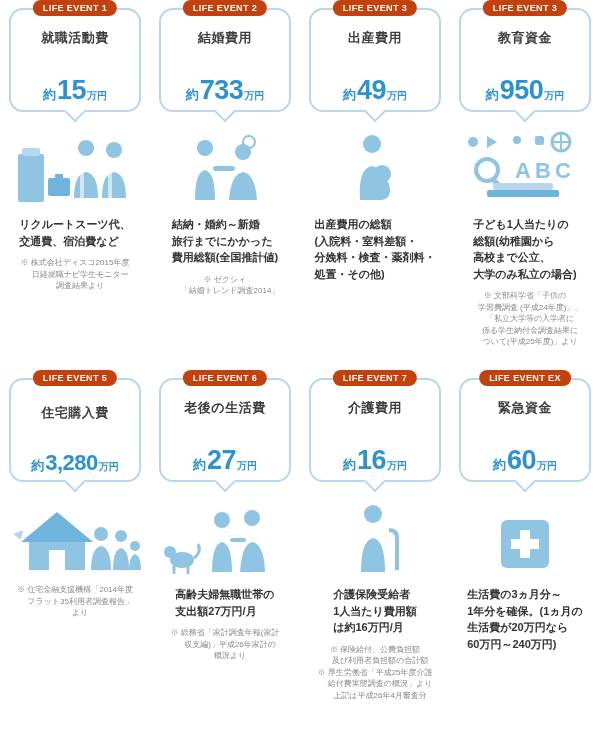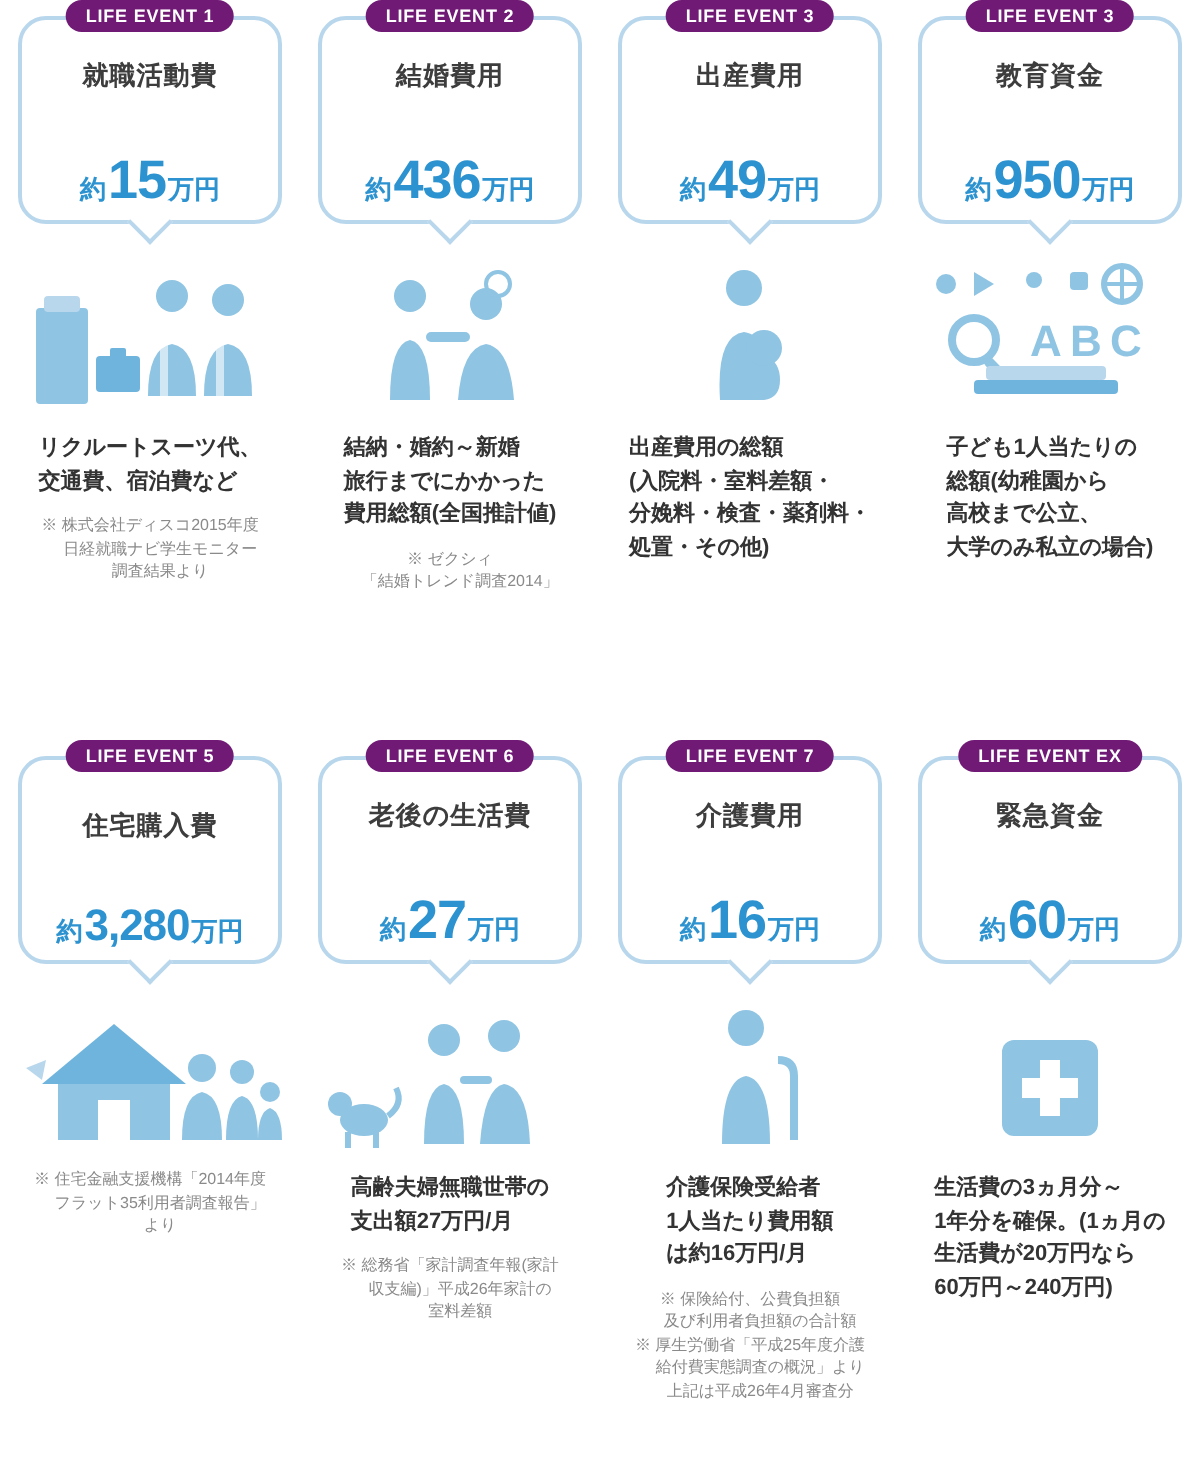--- a/index.html
+++ b/index.html
@@ -55,21 +55,21 @@
     background: #ffffff;
     border-right: 2px solid #b9d7ec;
     border-bottom: 2px solid #b9d7ec;
     transform: rotate(45deg);
   }
   .tag {
     position: absolute;
     top: -10px;
     left: 50%;
     transform: translateX(-50%);
-    background: #701a75;
+    background: #c2410c;
     color: #ffffff;
     font-size: 9px;
     letter-spacing: 0.4px;
     font-weight: bold;
     border-radius: 9px;
     padding: 3px 10px;
     white-space: nowrap;
   }
   .title {
     font-size: 13px;
@@ -83,21 +83,21 @@
     color: #2d93d0;
     font-weight: bold;
     white-space: nowrap;
     line-height: 1;
     display: flex;
     align-items: baseline;
     justify-content: center;
   }
   .amount .pre { font-size: 13px; }
   .amount .num { font-size: 27px; letter-spacing: -0.5px; padding: 0 1px; margin-top: 28px; }
-  .amount .unit { font-size: 13px; }
+  .amount .unit { font-size: 10px; }
   .amount.small .num { font-size: 22px; }
 
   
   .illus {
     width: 140px;
     height: 78px;
     margin-top: 16px;
     display: flex;
     align-items: flex-end;
     justify-content: center;
@@ -161,21 +161,21 @@
 　 日経就職ナビ学生モニター
 　 調査結果より</div>
   </div>
 
   <div class="cell">
     <div class="bubble">
       <div class="tag">LIFE EVENT 2</div>
       <div class="title">結婚費用</div>
       <div class="amount">
         <span class="pre">約</span>
-          <span class="num">436</span>
+          <span class="num">733</span>
           <span class="unit">万円</span>
       </div>
     </div>
     <div class="illus">
       <svg width="120" height="72" viewBox="0 0 120 72">
         <g fill="#8fc4e3">
           <circle cx="40" cy="14" r="8"></circle>
           <path d="M30 66 q0-28 10-30 q10 2 10 30 z"></path>
           <circle cx="78" cy="18" r="8"></circle>
           <path d="M64 66 q2-26 14-28 q12 2 14 28 z" fill="#8fc4e3"></path>
@@ -242,20 +242,25 @@
           <text x="98" y="48" font-size="22" font-family="Liberation Sans, sans-serif" font-weight="bold" fill="#8fc4e3">C</text>
           <rect x="30" y="60" width="72" height="7" rx="2" fill="#6fb4dd"></rect>
           <rect x="36" y="53" width="60" height="7" rx="2" fill="#b9d7ec"></rect>
         </g>
       </svg>
     </div>
     <div class="caption">子ども1人当たりの
 総額(幼稚園から
 高校まで公立、
 大学のみ私立の場合)</div>
+    <div class="note">※ 文部科学省「子供の
+　 学習費調査 (平成24年度)」、
+　 「私立大学等の入学者に
+　 係る学生納付金調査結果に
+　 ついて(平成25年度)」より</div>
   </div>
 
   <div class="cell">
     <div class="bubble">
       <div class="tag">LIFE EVENT 5</div>
       <div class="title">住宅購入費</div>
       <div class="amount small">
         <span class="pre">約</span>
           <span class="num">3,280</span>
           <span class="unit">万円</span>
@@ -304,21 +309,21 @@
           <circle cx="92" cy="14" r="8"></circle>
           <path d="M80 68 q2-28 12-30 q12 2 13 30 z"></path>
           <rect x="70" y="34" width="16" height="4" rx="2"></rect>
         </g>
       </svg>
     </div>
     <div class="caption">高齢夫婦無職世帯の
 支出額27万円/月</div>
     <div class="note">※ 総務省「家計調査年報(家計
 　 収支編)」平成26年家計の
-　 室料差額</div>
+　 概況より</div>
   </div>
 
   <div class="cell">
     <div class="bubble">
       <div class="tag">LIFE EVENT 7</div>
       <div class="title">介護費用</div>
       <div class="amount">
         <span class="pre">約</span>
           <span class="num">16</span>
           <span class="unit">万円</span>

